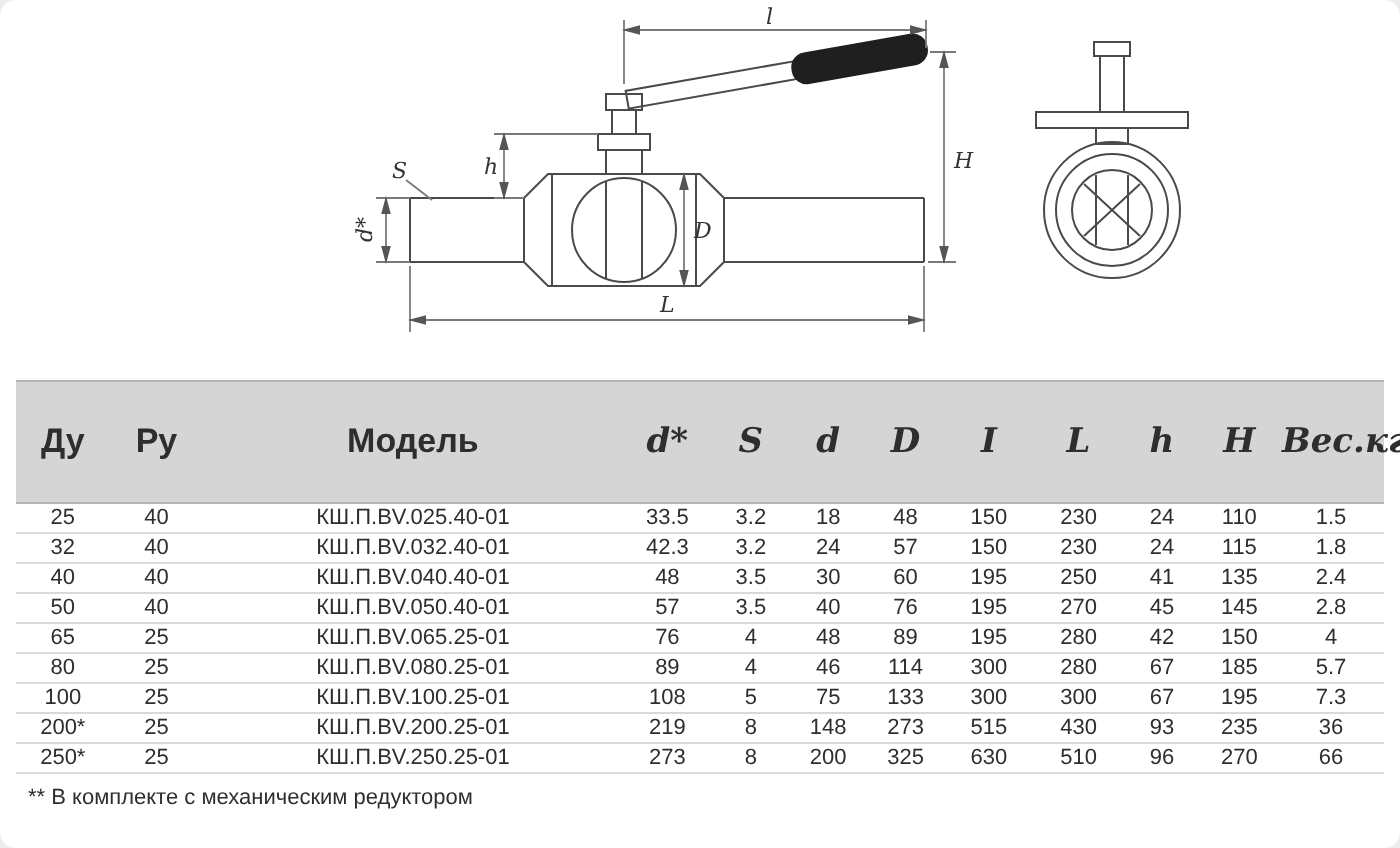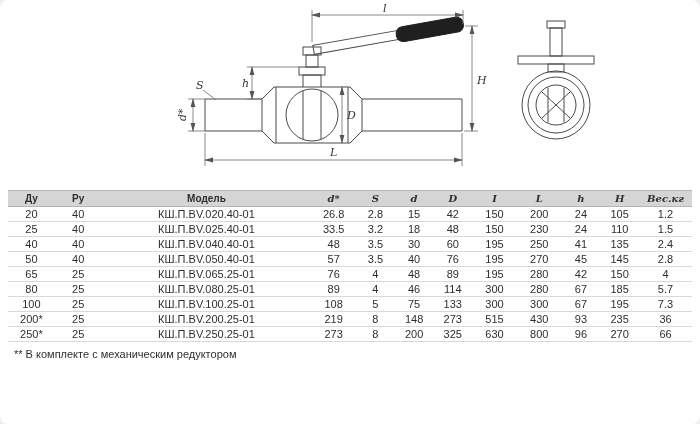--- a/index.html
+++ b/index.html
@@ -1,21 +1,21 @@
 <!DOCTYPE html>
 <html><head>
 <meta charset="utf-8">
 <style>
   html,body{margin:0;padding:0;}
   body{background:#eceeee;font-family:"Liberation Sans",sans-serif;}
   .page{width:700px;height:424px;background:#ffffff;border-radius:8px;box-sizing:border-box;overflow:hidden;position:relative;}
   .drawing{display:block;margin:0;}
   .dimtext{font-family:"DejaVu Serif",serif;font-style:italic;font-size:11px;fill:#333;}
   table.spec{width:684px;margin:0 8px;border-collapse:collapse;color:#2e2e2e;table-layout:fixed;}
-  table.spec th{background:#d5d5d5;font-size:10px;font-weight:700;padding:2px 2px;text-align:center;border-top:1px solid #b5b5b5;border-bottom:1px solid #b5b5b5;}
+  table.spec th{background:#d5d5d5;font-size:17px;font-weight:700;padding:20px 2px;text-align:center;border-top:1px solid #b5b5b5;border-bottom:1px solid #b5b5b5;}
   table.spec th.dim{font-family:"DejaVu Serif",serif;font-style:italic;}
   table.spec td{font-size:11px;padding:1px 2px;text-align:center;border-bottom:1px solid #d9d9d9;white-space:nowrap;}
   .footnotes{margin:5px 0 0 14px;font-size:11px;color:#2e2e2e;line-height:1.35;}
   col.c-du{width:46px}col.c-pu{width:46px}col.c-model{width:206px}
   col.c-n{width:38px}col.c-w{width:44px}col.c-wt{width:52px}
 </style>
 </head>
 <body>
 
 <div class="page">
@@ -124,48 +124,48 @@
           <th class="dim">D</th>
           <th class="dim">I</th>
           <th class="dim">L</th>
           <th class="dim">h</th>
           <th class="dim">H</th>
           <th class="dim">Вес.кг</th>
         </tr>
     </thead>
     <tbody>
         <tr>
-          <td>20</td>
-          <td>40</td>
-          <td>КШ.П.BV.020.40-01</td>
-          <td>26.8</td>
-          <td>2.8</td>
-          <td>15</td>
-          <td>42</td>
-          <td>150</td>
-          <td>200</td>
-          <td>24</td>
-          <td>105</td>
-          <td>1.2</td>
-        </tr>
-        <tr>
           <td>25</td>
           <td>40</td>
           <td>КШ.П.BV.025.40-01</td>
           <td>33.5</td>
           <td>3.2</td>
           <td>18</td>
           <td>48</td>
           <td>150</td>
           <td>230</td>
           <td>24</td>
           <td>110</td>
           <td>1.5</td>
         </tr>
         <tr>
+          <td>32</td>
+          <td>40</td>
+          <td>КШ.П.BV.032.40-01</td>
+          <td>42.3</td>
+          <td>3.2</td>
+          <td>24</td>
+          <td>57</td>
+          <td>150</td>
+          <td>230</td>
+          <td>24</td>
+          <td>115</td>
+          <td>1.8</td>
+        </tr>
+        <tr>
           <td>40</td>
           <td>40</td>
           <td>КШ.П.BV.040.40-01</td>
           <td>48</td>
           <td>3.5</td>
           <td>30</td>
           <td>60</td>
           <td>195</td>
           <td>250</td>
           <td>41</td>
@@ -244,21 +244,21 @@
         </tr>
         <tr>
           <td>250*</td>
           <td>25</td>
           <td>КШ.П.BV.250.25-01</td>
           <td>273</td>
           <td>8</td>
           <td>200</td>
           <td>325</td>
           <td>630</td>
-          <td>800</td>
+          <td>510</td>
           <td>96</td>
           <td>270</td>
           <td>66</td>
         </tr>
       </tbody>
   </table>
 
   <div class="footnotes">
     <div>** В комплекте с механическим редуктором</div>
   </div>

